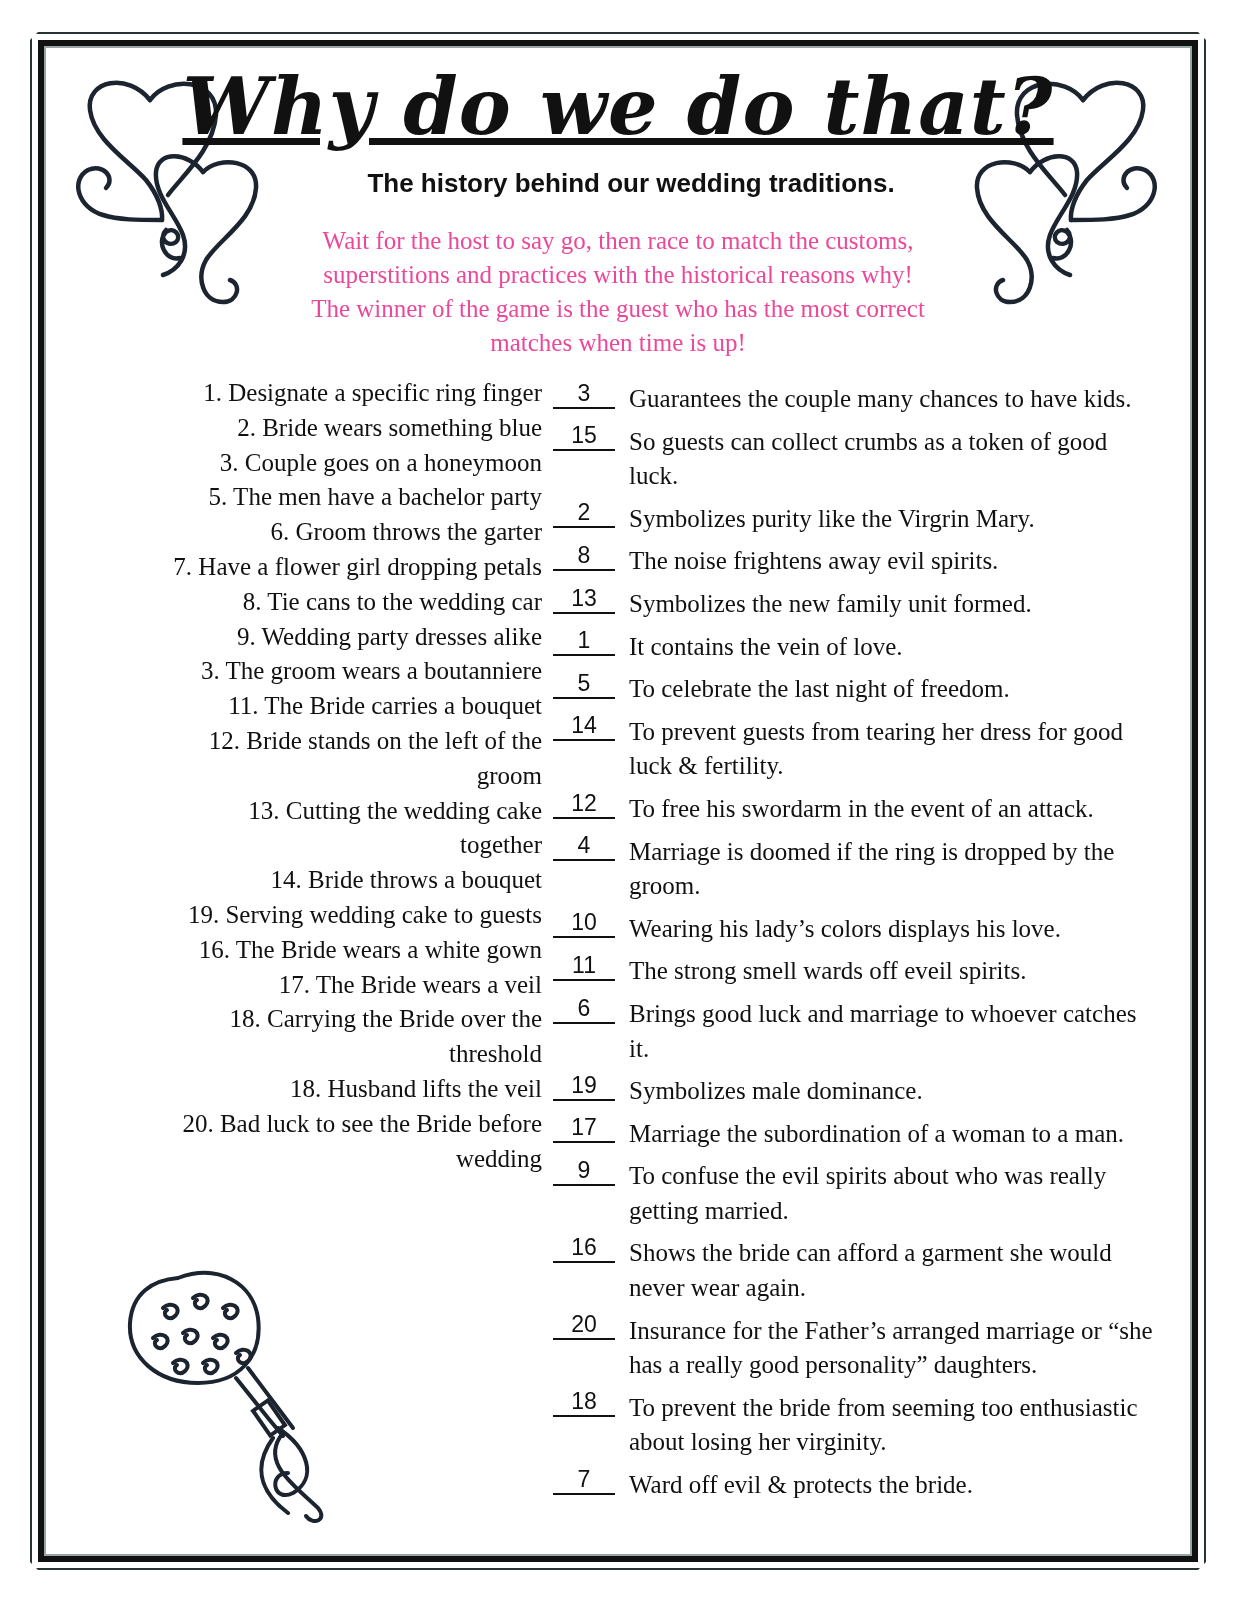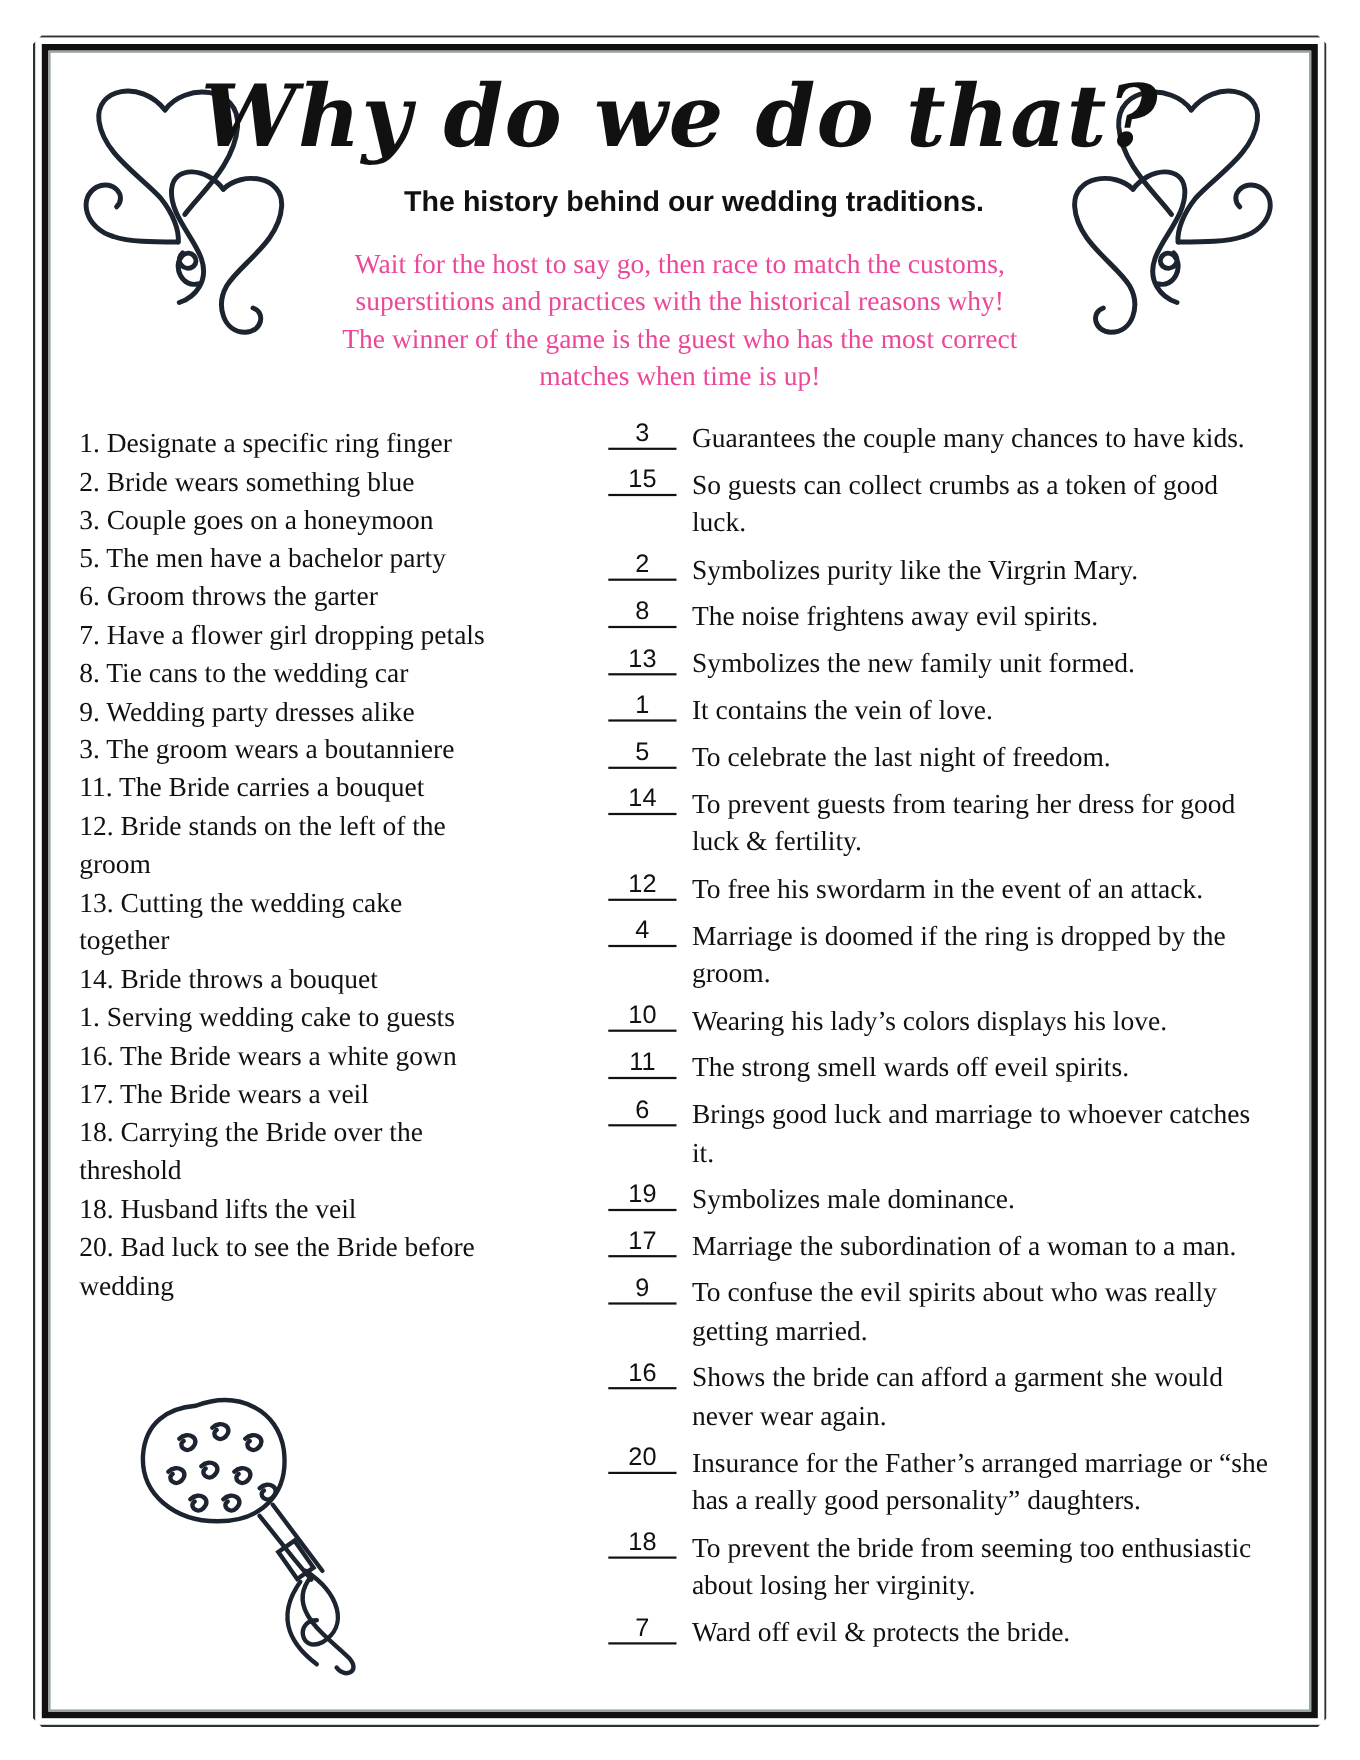--- a/index.html
+++ b/index.html
@@ -21,34 +21,34 @@
     border: 2px solid #9aa4a4;
   }
 
   .corner-hearts { position: absolute; width: 220px; height: 240px; }
   .corner-left { left: 58px; top: 70px; }
   .corner-right { left: 955px; top: 70px; }
 
   .title {
     position: absolute; left: 0; width: 1236px; top: 68px; text-align: center;
     font-family: "DejaVu Serif", serif; font-style: italic; font-size: 78px;
-    letter-spacing: 1px; color: #111; line-height: 1;
+    letter-spacing: 1px; color: #111; line-height: 1; text-decoration: underline;
   }
   .subtitle {
     position: absolute; left: 13px; width: 1236px; top: 168px; text-align: center;
     font-family: "Liberation Sans", sans-serif; font-size: 26px; font-weight: bold; color: #111;
   }
   .instructions {
     position: absolute; left: 220px; width: 796px; top: 224px; text-align: center;
     font-family: "Liberation Serif", serif; font-size: 25px; line-height: 34px; color: #ec4899;
   }
 
   .left-list {
-    position: absolute; left: 72px; top: 387px; width: 470px;
-    font-family: "Liberation Serif", serif; font-size: 25px; line-height: 34.8px; color: #111;
+    position: absolute; left: 72px; top: 376px; width: 470px;
+    font-family: "Liberation Serif", serif; font-size: 25px; line-height: 34.8px; color: #111; text-align: right;
   }
   .left-list div { white-space: pre-wrap; }
 
   .right-list {
     position: absolute; left: 553px; top: 374px; width: 600px;
     font-family: "Liberation Serif", serif; font-size: 25px; line-height: 34.6px; color: #111;
   }
   .answer-row { display: flex; align-items: flex-start; position: relative; }
   .answer-blank {
     flex: 0 0 62px; height: 34.6px; position: relative;
@@ -108,21 +108,21 @@
   <div>7. Have a flower girl dropping petals</div>
   <div>8. Tie cans to the wedding car</div>
   <div>9. Wedding party dresses alike</div>
   <div>3. The groom wears a boutanniere</div>
   <div>11. The Bride carries a bouquet</div>
   <div>12. Bride stands on the left of the
 groom</div>
   <div>13. Cutting the wedding cake
 together</div>
   <div>14. Bride throws a bouquet</div>
-  <div>1. Serving wedding cake to guests</div>
+  <div>19. Serving wedding cake to guests</div>
   <div>16. The Bride wears a white gown</div>
   <div>17. The Bride wears a veil</div>
   <div>18. Carrying the Bride over the
 threshold</div>
   <div>18. Husband lifts the veil</div>
   <div>20. Bad luck to see the Bride before
 wedding</div>
 </div>
 
 <div class="right-list">

